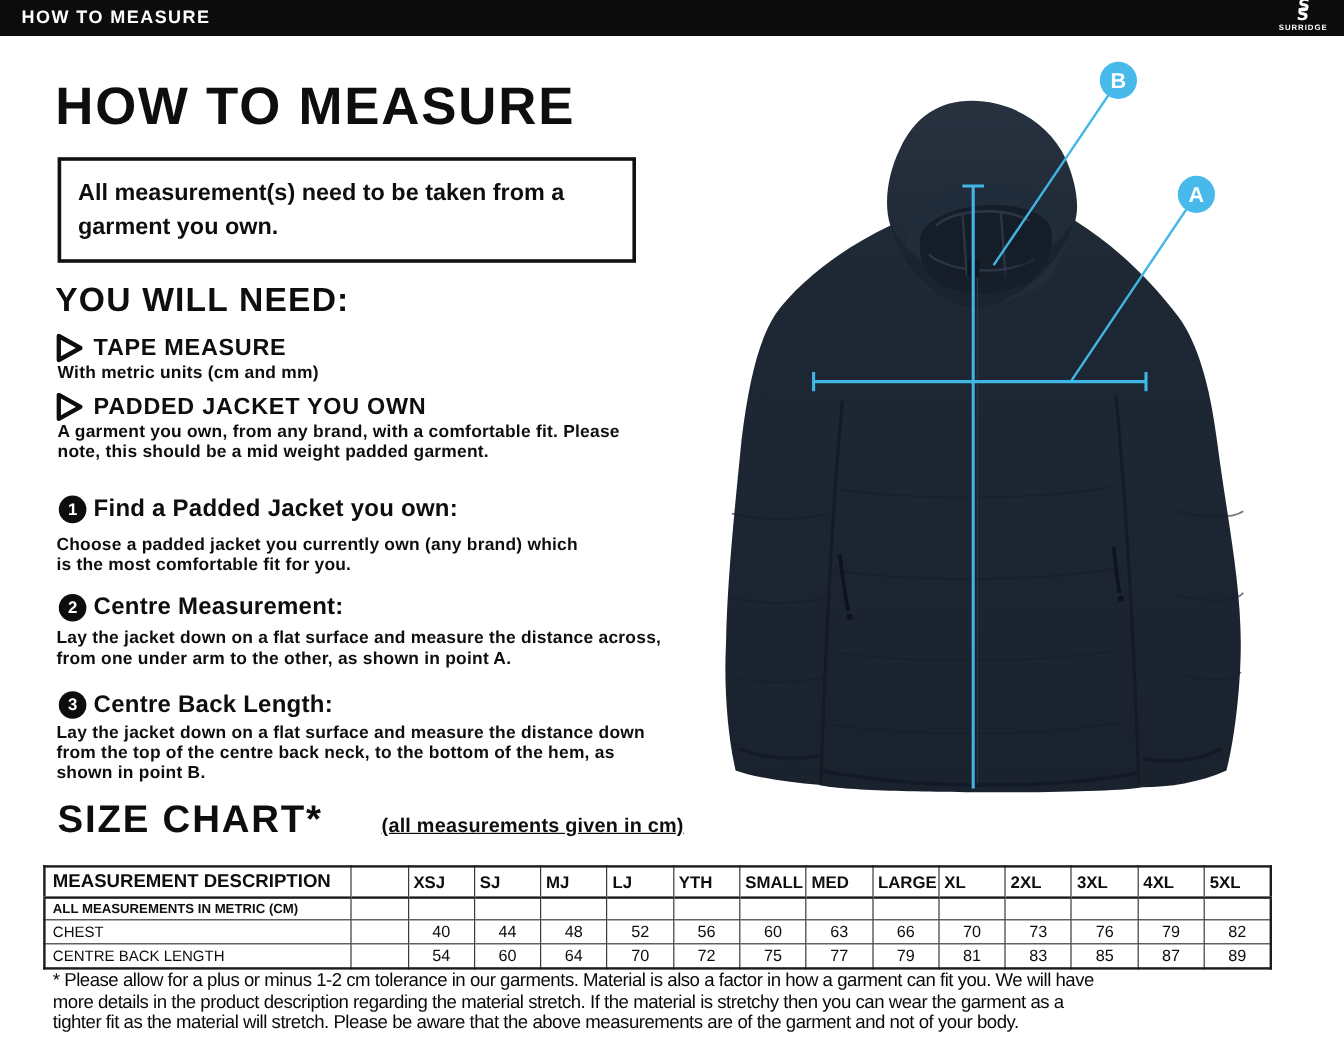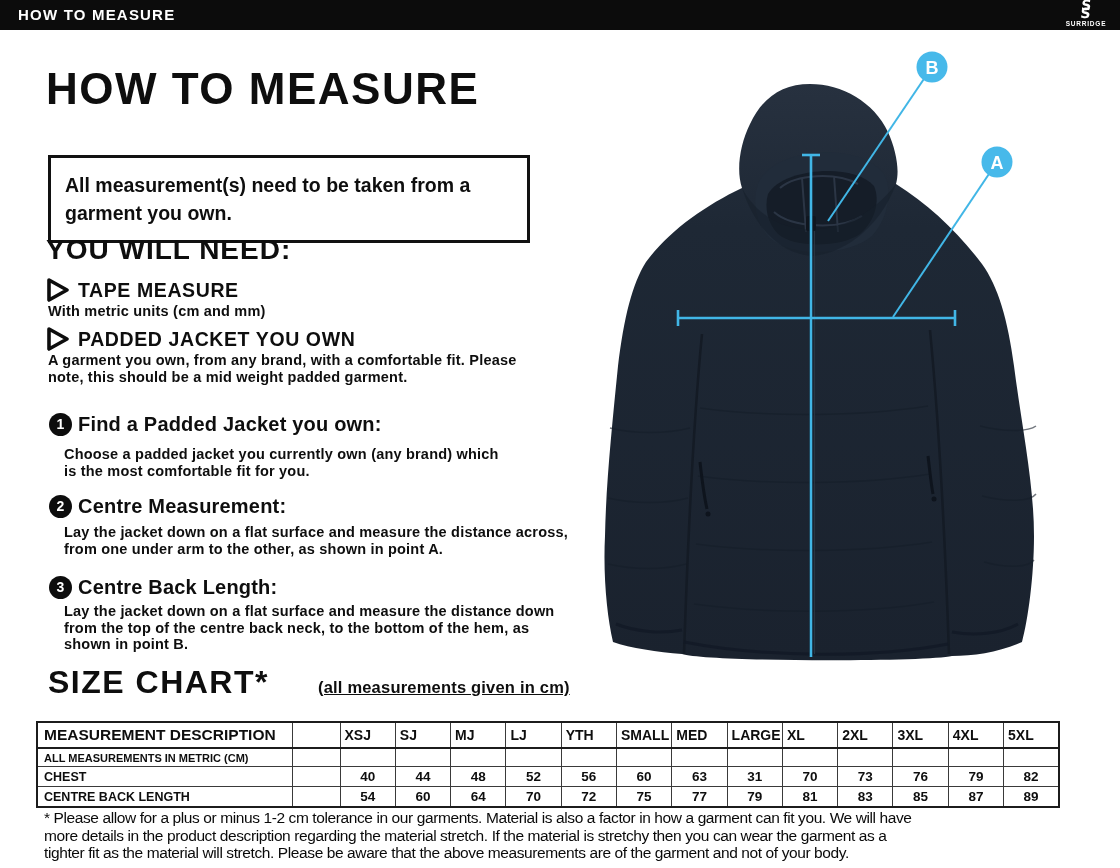--- a/index.html
+++ b/index.html
@@ -8,44 +8,44 @@
   
   .topbar{position:absolute;left:0;top:0;width:1120px;height:30px;background:#0c0c0c;}
   .topbar-title{position:absolute;left:18px;top:6px;font-size:15px;font-weight:bold;
                 letter-spacing:1.2px;color:#ffffff;}
   .brand{position:absolute;right:8px;top:1px;width:52px;height:28px;text-align:center;color:#fff;}
   .brand-s{display:block;font-family:"DejaVu Sans",sans-serif;font-weight:bold;font-size:14px;
            line-height:8px;transform:skewX(-6deg);letter-spacing:0;}
   .brand-name{display:block;font-size:6.5px;font-weight:bold;letter-spacing:0.8px;margin-top:3px;}
   
   .h1{position:absolute;left:46px;top:64px;font-size:44px;font-weight:bold;letter-spacing:1.5px;}
-  .notice{position:absolute;left:48px;top:155px;width:448px;border:3px solid #111;
+  .notice{position:absolute;left:48px;top:131px;width:448px;border:3px solid #111;
           padding:13px 14px;font-size:19.5px;font-weight:bold;line-height:28px;white-space:pre-line;}
   .h2{position:absolute;left:46px;top:234px;font-size:28px;font-weight:bold;letter-spacing:1px;}
   .need-label{position:absolute;font-size:19.5px;font-weight:bold;letter-spacing:0.6px;}
   .need-desc{position:absolute;left:48px;font-size:14.5px;font-weight:bold;line-height:16.5px;
              letter-spacing:0.2px;white-space:pre-line;}
   .tri{position:absolute;left:46px;width:24px;height:24px;}
   .step-num{position:absolute;left:49px;width:23px;height:23px;border-radius:50%;background:#0d0d0d;
             color:#fff;font-size:14px;font-weight:bold;text-align:center;line-height:23px;}
   .step-title{position:absolute;left:78px;font-size:20px;font-weight:bold;letter-spacing:0.2px;}
-  .step-desc{position:absolute;left:64px;font-size:14.5px;font-weight:bold;line-height:16.5px;
+  .step-desc{position:absolute;left:47px;font-size:14.5px;font-weight:bold;line-height:16.5px;
              letter-spacing:0.2px;white-space:pre-line;}
   .h3-row{position:absolute;left:48px;top:664px;display:flex;align-items:baseline;gap:40px;}
   .h3{font-size:32px;font-weight:bold;letter-spacing:1.5px;}
   .h3-sub{font-size:16.5px;font-weight:bold;margin-left:9px;letter-spacing:0.2px;text-decoration:underline;}
   
   .size-table{position:absolute;left:36px;top:721px;width:1024px;border-collapse:collapse;
               table-layout:fixed;border:2px solid #1c1c1c;font-family:"Liberation Sans",sans-serif;}
   .size-table th,.size-table td{border:1px solid #3a3a3a;padding:0 4px;overflow:hidden;white-space:nowrap;}
   .size-table thead th{border-bottom:2px solid #1c1c1c;height:24px;font-size:14px;font-weight:bold;
                        text-align:left;}
   .size-table thead th.desc{font-size:15.5px;text-align:left;padding-left:6px;}
   .size-table tr.metric td{height:17px;font-size:11px;font-weight:bold;text-align:left;padding-left:6px;}
-  .size-table tr.vals td{height:19px;font-size:13.5px;font-weight:bold;text-align:center;}
+  .size-table tr.vals td{height:19px;font-size:13.5px;font-weight:normal;text-align:center;}
   .size-table tr.vals td.lbl{font-size:12.5px;text-align:left;padding-left:6px;}
   
   .footnote{position:absolute;left:44px;top:809px;font-size:15.5px;line-height:17.5px;
             letter-spacing:-0.4px;white-space:pre-line;color:#0a0a0a;}
   
   .diagram{position:absolute;left:596px;top:36px;width:478px;height:628px;}
 </style>
 </head>
 <body>
 
@@ -157,21 +157,21 @@
       <tr class="vals">
         <td class="lbl">CHEST</td>
         <td></td>
         <td>40</td>
         <td>44</td>
         <td>48</td>
         <td>52</td>
         <td>56</td>
         <td>60</td>
         <td>63</td>
-        <td>31</td>
+        <td>66</td>
         <td>70</td>
         <td>73</td>
         <td>76</td>
         <td>79</td>
         <td>82</td>
       </tr>
       <tr class="vals">
         <td class="lbl">CENTRE BACK LENGTH</td>
         <td></td>
         <td>54</td>

